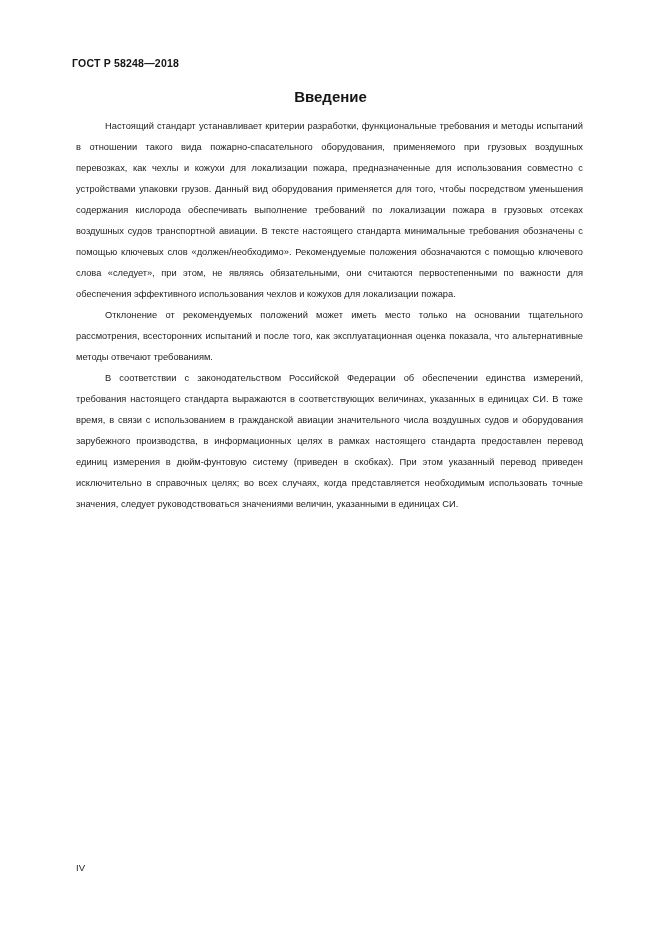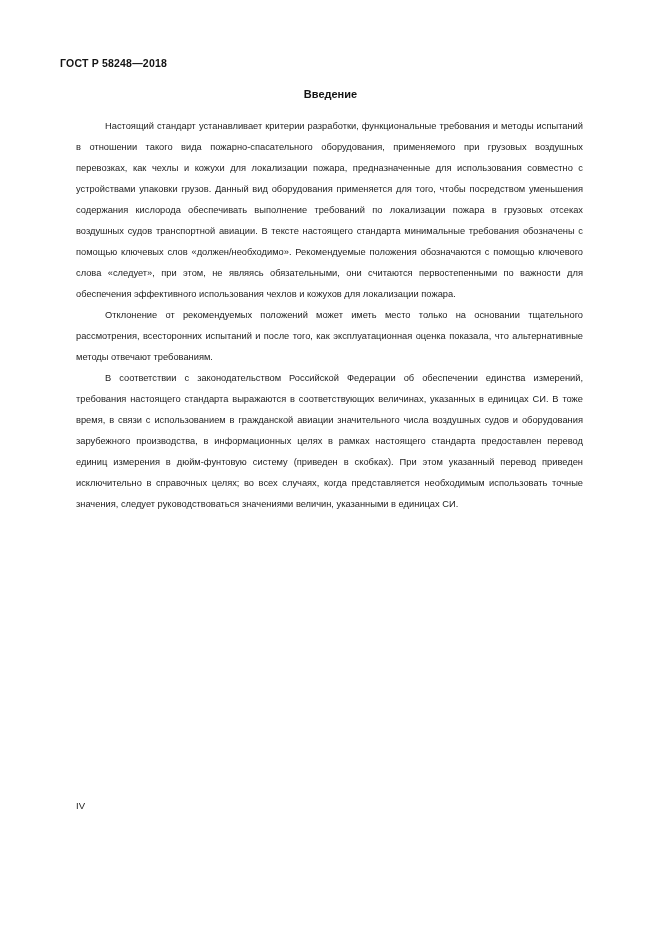--- a/index.html
+++ b/index.html
@@ -13,35 +13,35 @@
   }
   .page {
     position: relative;
     width: 661px;
     height: 935px;
     background: #ffffff;
     overflow: hidden;
   }
   .running-head {
     position: absolute;
-    left: 60px;
+    left: 72px;
     top: 57px;
     font-size: 10.5px;
     font-weight: bold;
     letter-spacing: 0.2px;
     color: #141414;
     white-space: nowrap;
   }
   .doc-title {
     position: absolute;
     left: 0;
     right: 0;
     top: 88px;
     text-align: center;
-    font-size: 11px;
+    font-size: 15px;
     font-weight: bold;
     color: #141414;
   }
   .body-text {
     position: absolute;
     left: 76px;
     top: 116px;
     width: 507px;
     font-size: 9.3px;
     line-height: 21px;
@@ -50,21 +50,21 @@
     color: #1c1c1c;
     hyphens: manual;
   }
   .body-text p {
     margin: 0;
     text-indent: 29px;
   }
   .page-number {
     position: absolute;
     left: 76px;
-    top: 800px;
+    top: 862px;
     font-size: 9.5px;
     color: #1c1c1c;
   }
 </style>
 </head>
 <body>
 
 <div class="page">
 
   <div class="running-head">ГОСТ Р 58248—2018</div>

